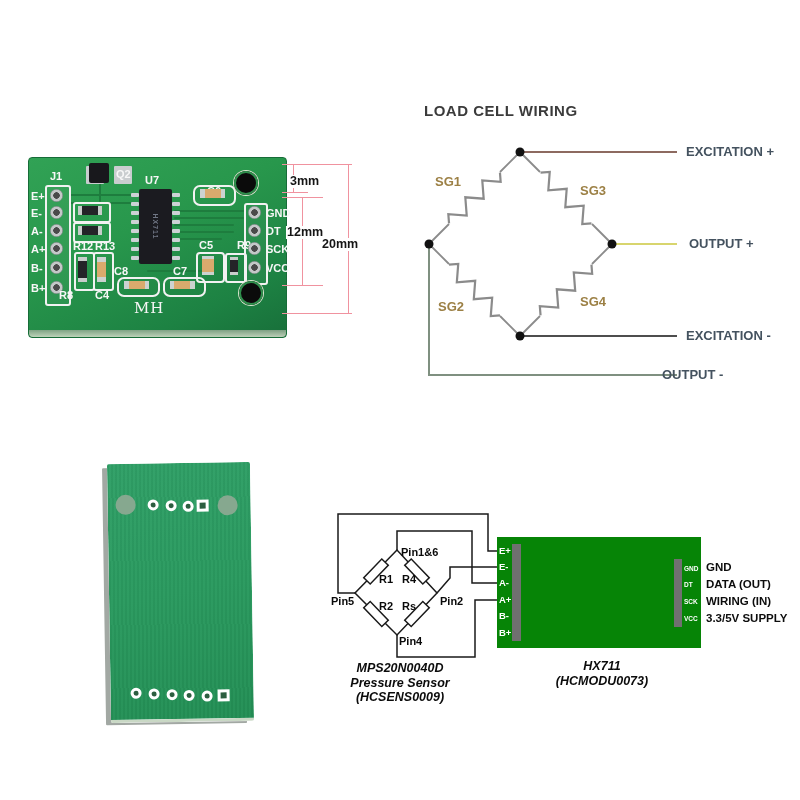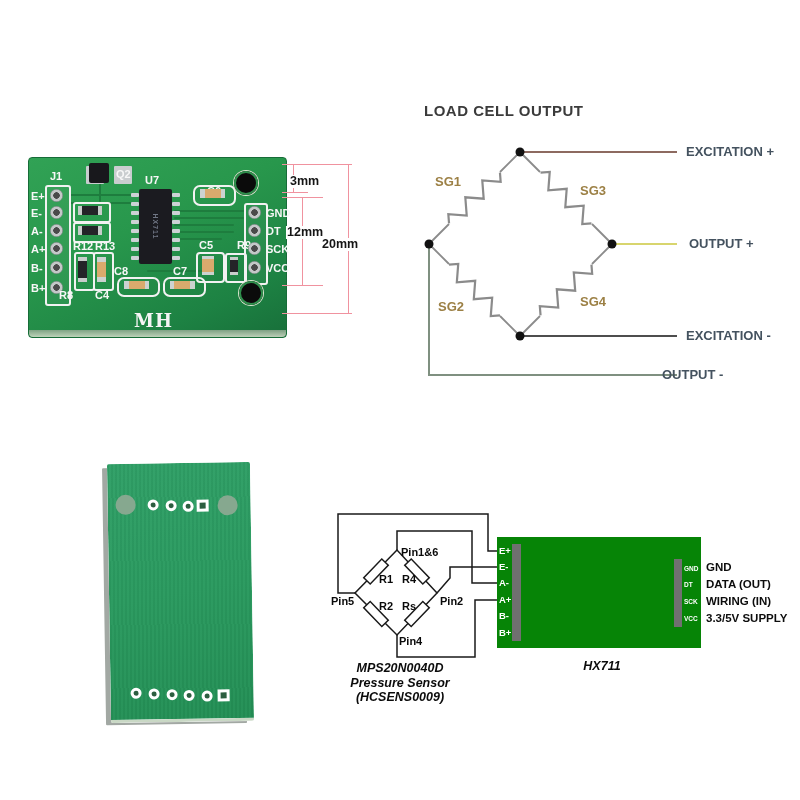--- a/index.html
+++ b/index.html
@@ -151,38 +151,38 @@
   <div class="abs pad" style="left:219px;top:84px;"></div>
   <div class="abs pad" style="left:219px;top:103px;"></div>
   <div class="abs silk-label" style="left:237px;top:50px;">GND</div>
   <div class="abs silk-label" style="left:237px;top:68px;">DT</div>
   <div class="abs silk-label" style="left:237px;top:86px;">SCK</div>
   <div class="abs silk-label" style="left:237px;top:105px;">VCC</div>
 
   <div class="abs mount-hole" style="left:205px;top:13px;"></div>
   <div class="abs mount-hole" style="left:210px;top:123px;"></div>
 
-  <div class="abs" style="left:105px;top:141px;color:#f5f5f5;font-weight:bold;font-size:18px;font-family:'DejaVu Serif',serif;letter-spacing:1px;margin-top:11px;">MH</div>
+  <div class="abs" style="left:105px;top:141px;color:#f5f5f5;font-weight:normal;font-size:15px;font-family:'DejaVu Serif',serif;letter-spacing:1px;">MH</div>
 
   <div class="abs pcb-bevel"></div>
 </div>
 
 <div class="abs dim-line" style="left:282px;top:164px;width:70px;height:1px;"></div>
 <div class="abs dim-line" style="left:282px;top:192px;width:26px;height:1px;"></div>
 <div class="abs dim-line" style="left:282px;top:197px;width:41px;height:1px;"></div>
 <div class="abs dim-line" style="left:282px;top:285px;width:41px;height:1px;"></div>
 <div class="abs dim-line" style="left:282px;top:313px;width:70px;height:1px;"></div>
 <div class="abs dim-line" style="left:293px;top:164px;width:1px;height:28px;"></div>
 <div class="abs dim-line" style="left:302px;top:197px;width:1px;height:88px;"></div>
 <div class="abs dim-line" style="left:348px;top:164px;width:1px;height:149px;"></div>
 <div class="abs dim-label" style="left:289px;top:175px;">3mm</div>
 <div class="abs dim-label" style="left:286px;top:226px;">12mm</div>
 <div class="abs dim-label" style="left:321px;top:238px;">20mm</div>
 
-<div class="abs lc-title" style="left:424px;top:102px;">LOAD CELL OUTPUT</div>
+<div class="abs lc-title" style="left:424px;top:102px;">LOAD CELL WIRING</div>
 
 <svg class="abs" style="left:400px;top:95px;" width="390" height="300" viewBox="0 0 390 300">
 
   <polyline points="120,57 277,57" fill="none" stroke="#8d6a60" stroke-width="2"></polyline>
   <polyline points="212,149 277,149" fill="none" stroke="#d8d56e" stroke-width="2"></polyline>
   <polyline points="120,241 277,241" fill="none" stroke="#4d4d4d" stroke-width="2"></polyline>
   <polyline points="29,149 29,280 277,280" fill="none" stroke="#7f9080" stroke-width="2"></polyline>
 
   <g stroke="#8b8b8b" stroke-width="1.8" fill="none">
     <path d="M120 57 L100 77 M49 129 L29 149"></path>
@@ -292,13 +292,14 @@
 <div class="abs sig-label" style="left:706px;top:595px;">WIRING (IN)</div>
 <div class="abs sig-label" style="left:706px;top:612px;">3.3/5V SUPPLY</div>
 
 <div class="abs caption" style="left:325px;top:661px;width:150px;">
   <div>MPS20N0040D</div>
   <div>Pressure Sensor</div>
   <div>(HCSENS0009)</div>
 </div>
 <div class="abs caption" style="left:512px;top:659px;width:180px;">
   <div>HX711</div>
+  <div>(HCMODU0073)</div>
 </div>
 
 </body></html>

